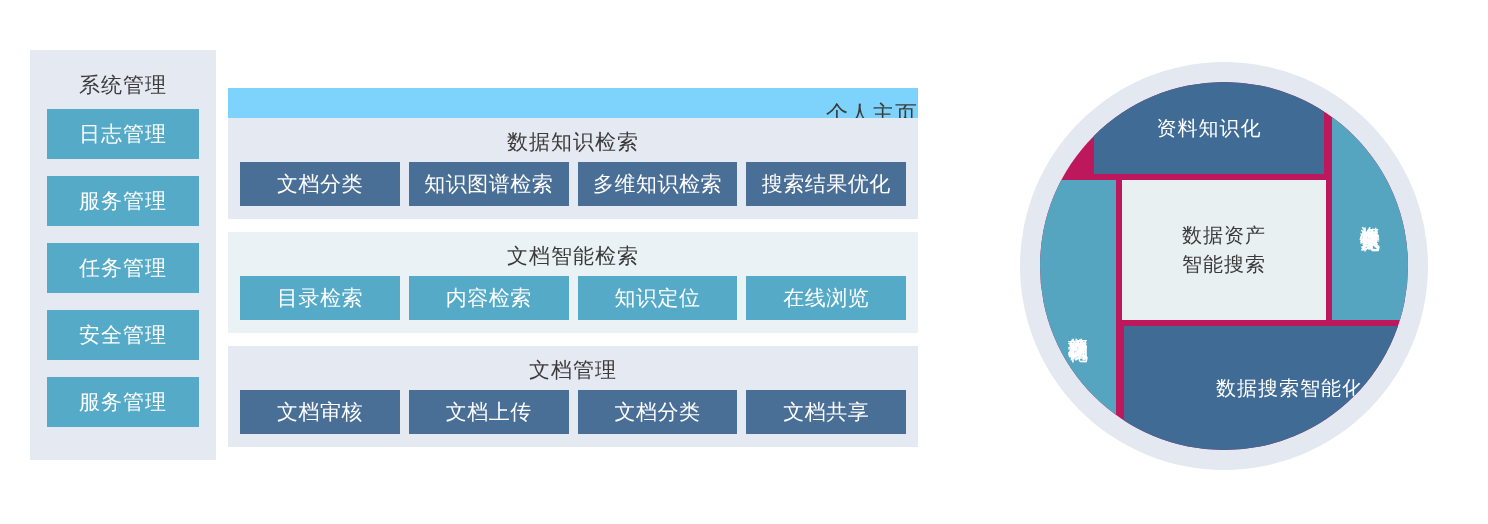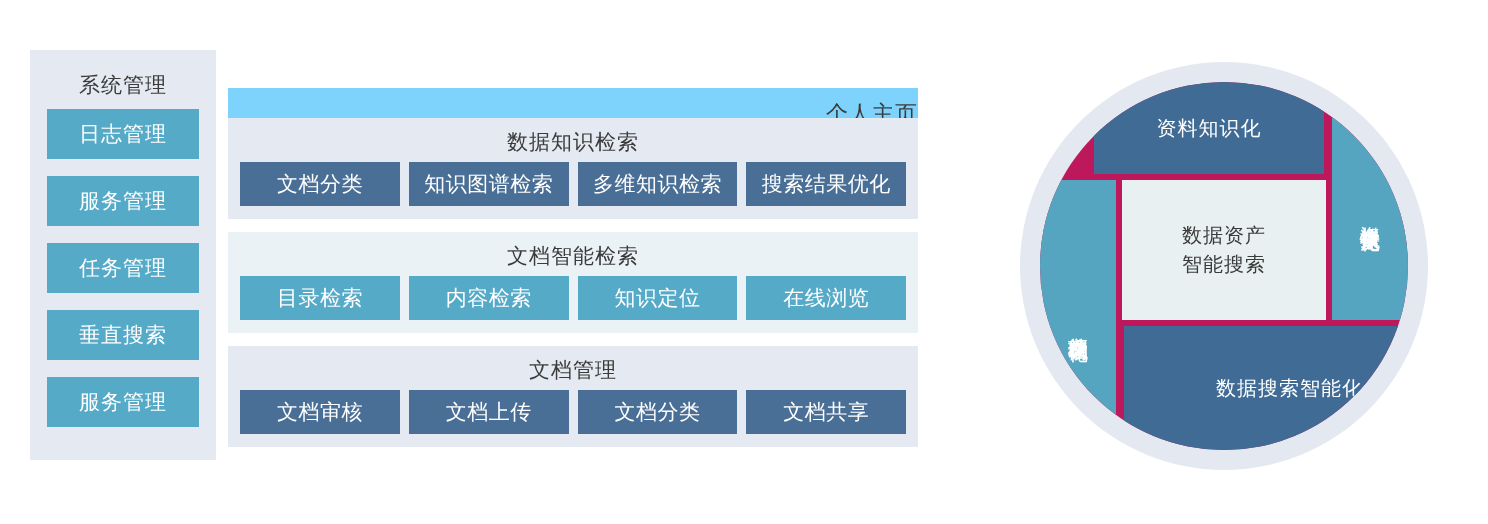--- a/index.html
+++ b/index.html
@@ -117,21 +117,21 @@
 </head>
 <body>
 
 <div id="root">
 
   <div id="sidebar">
     <div id="sidebar-title">系统管理</div>
     <div class="side-btn">日志管理</div>
     <div class="side-btn">服务管理</div>
     <div class="side-btn">任务管理</div>
-    <div class="side-btn">垂直搜索</div>
+    <div class="side-btn">安全管理</div>
     <div class="side-btn">服务管理</div>
   </div>
 
   <div class="panel" id="panel-home">
     <span class="panel-title">个人主页</span>
   </div>
 
   <div class="panel group" id="panel-data">
     <span class="panel-title">数据知识检索</span>
     <div class="btn-row">

